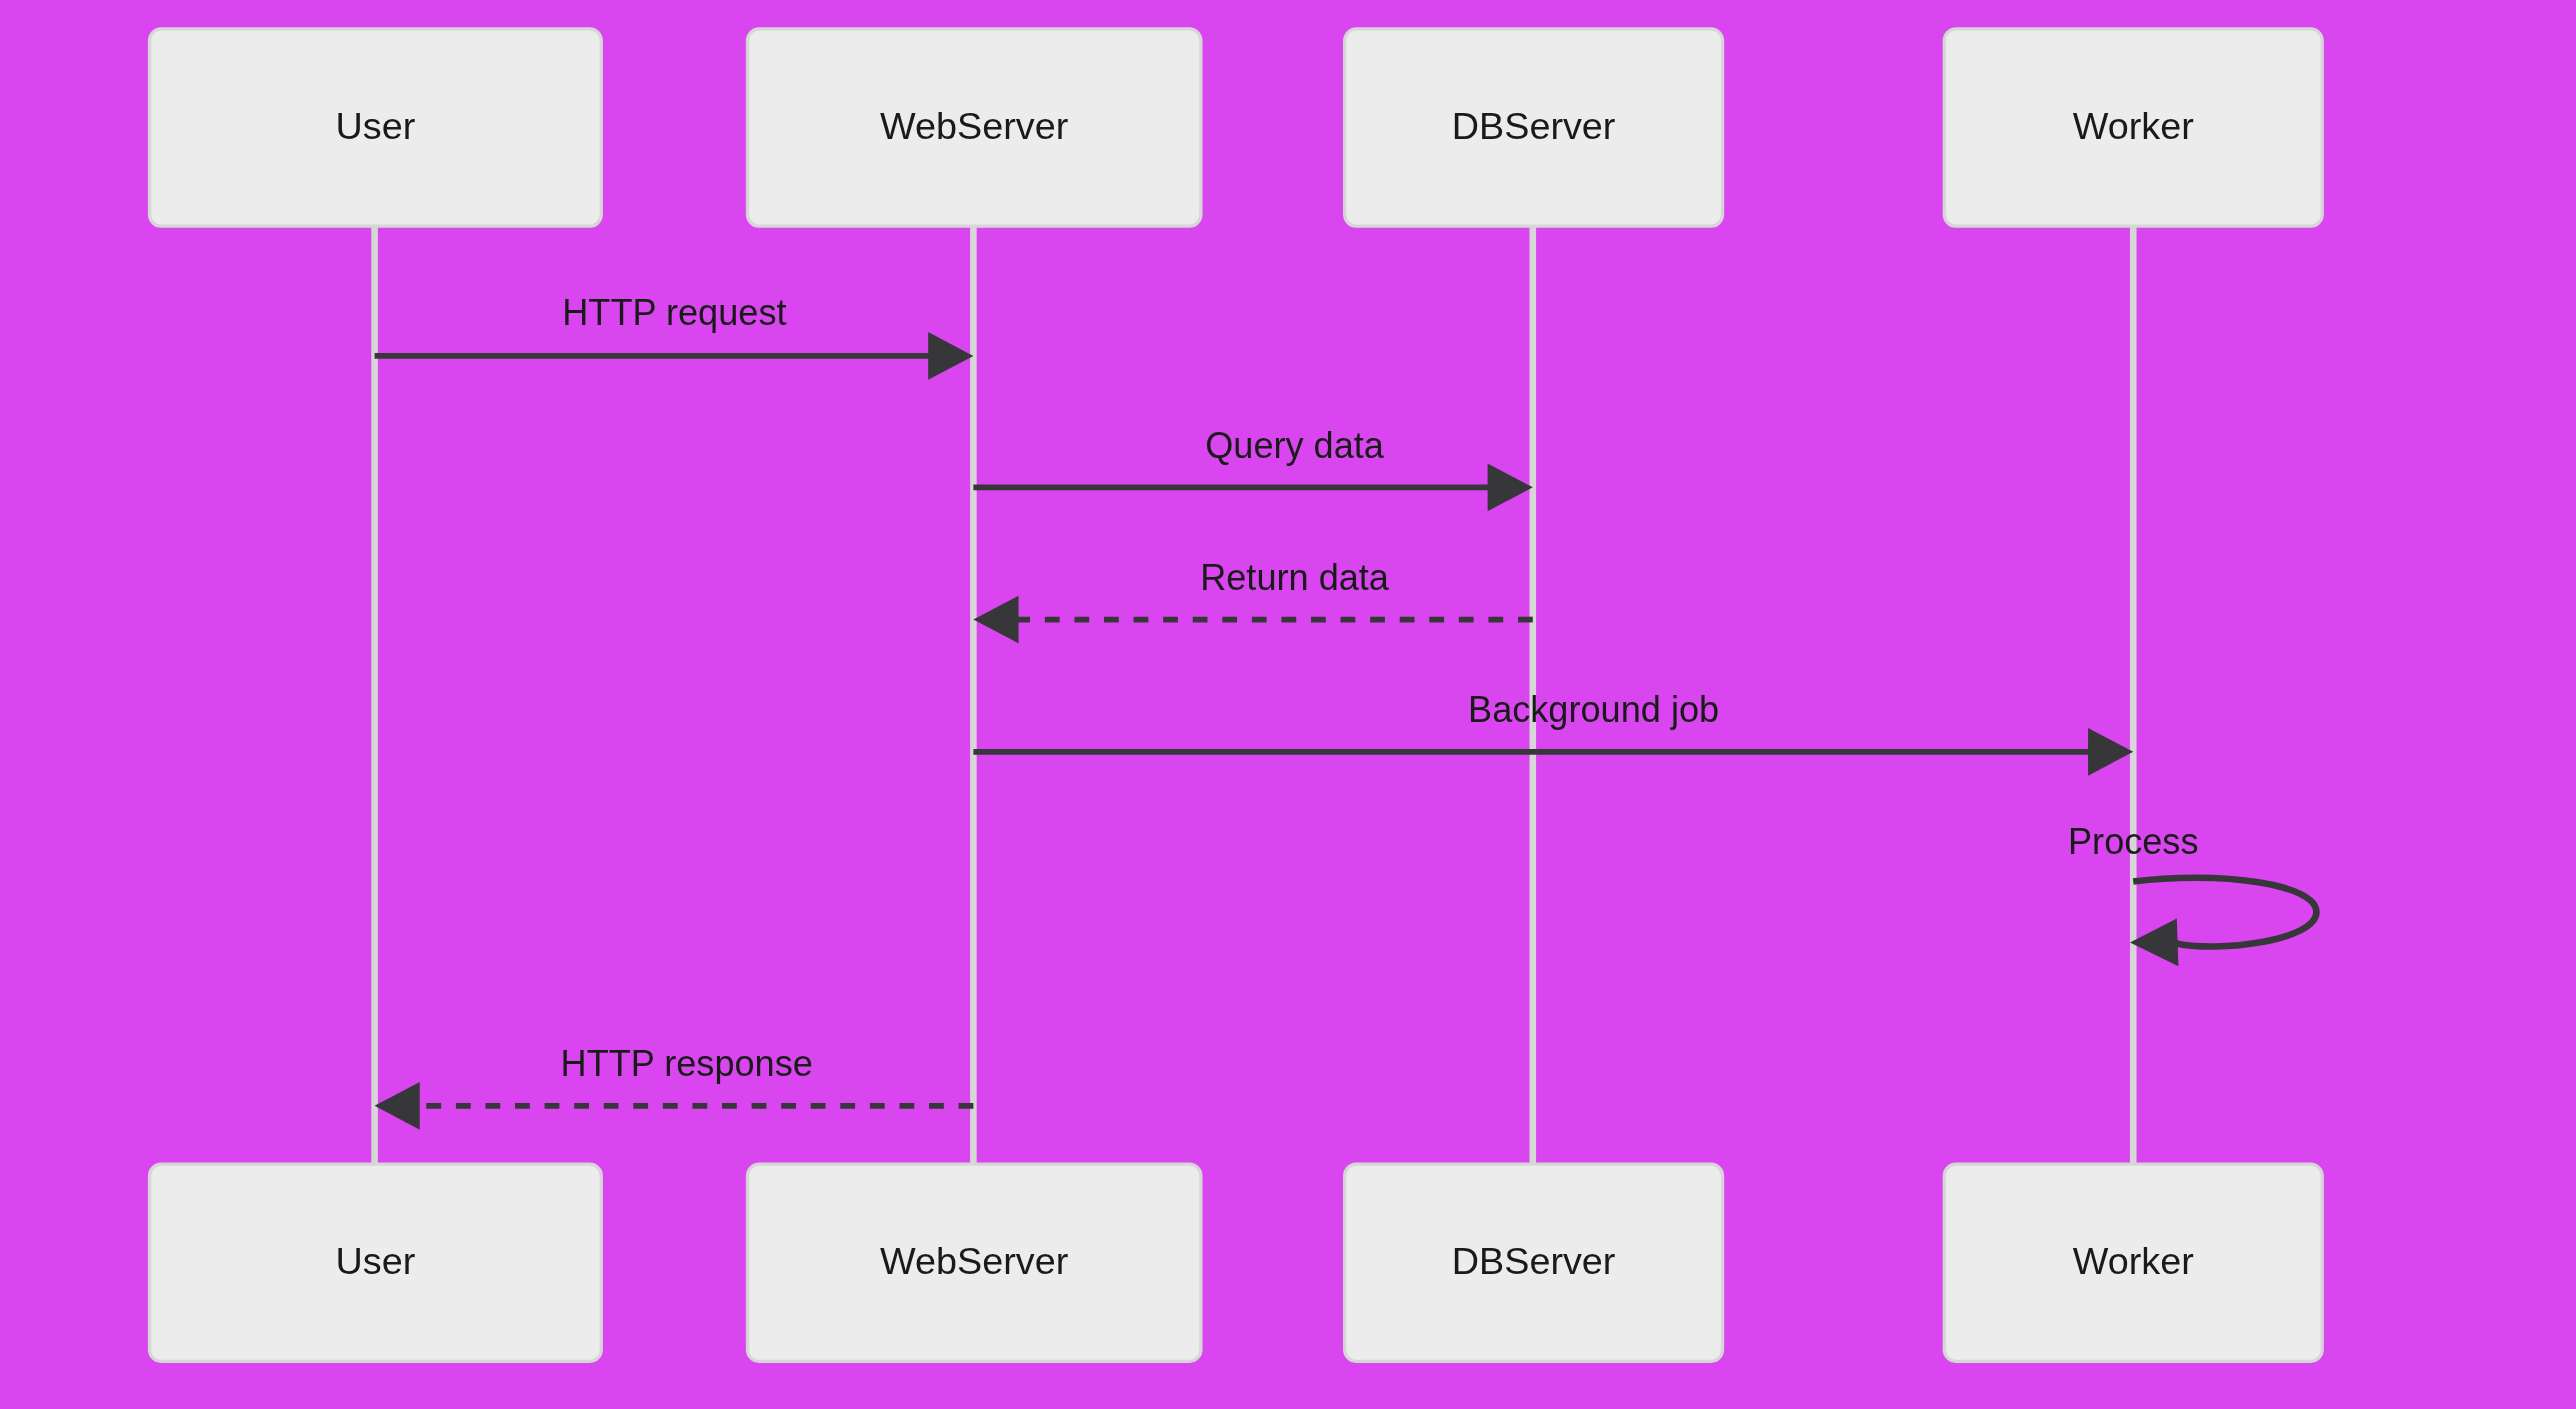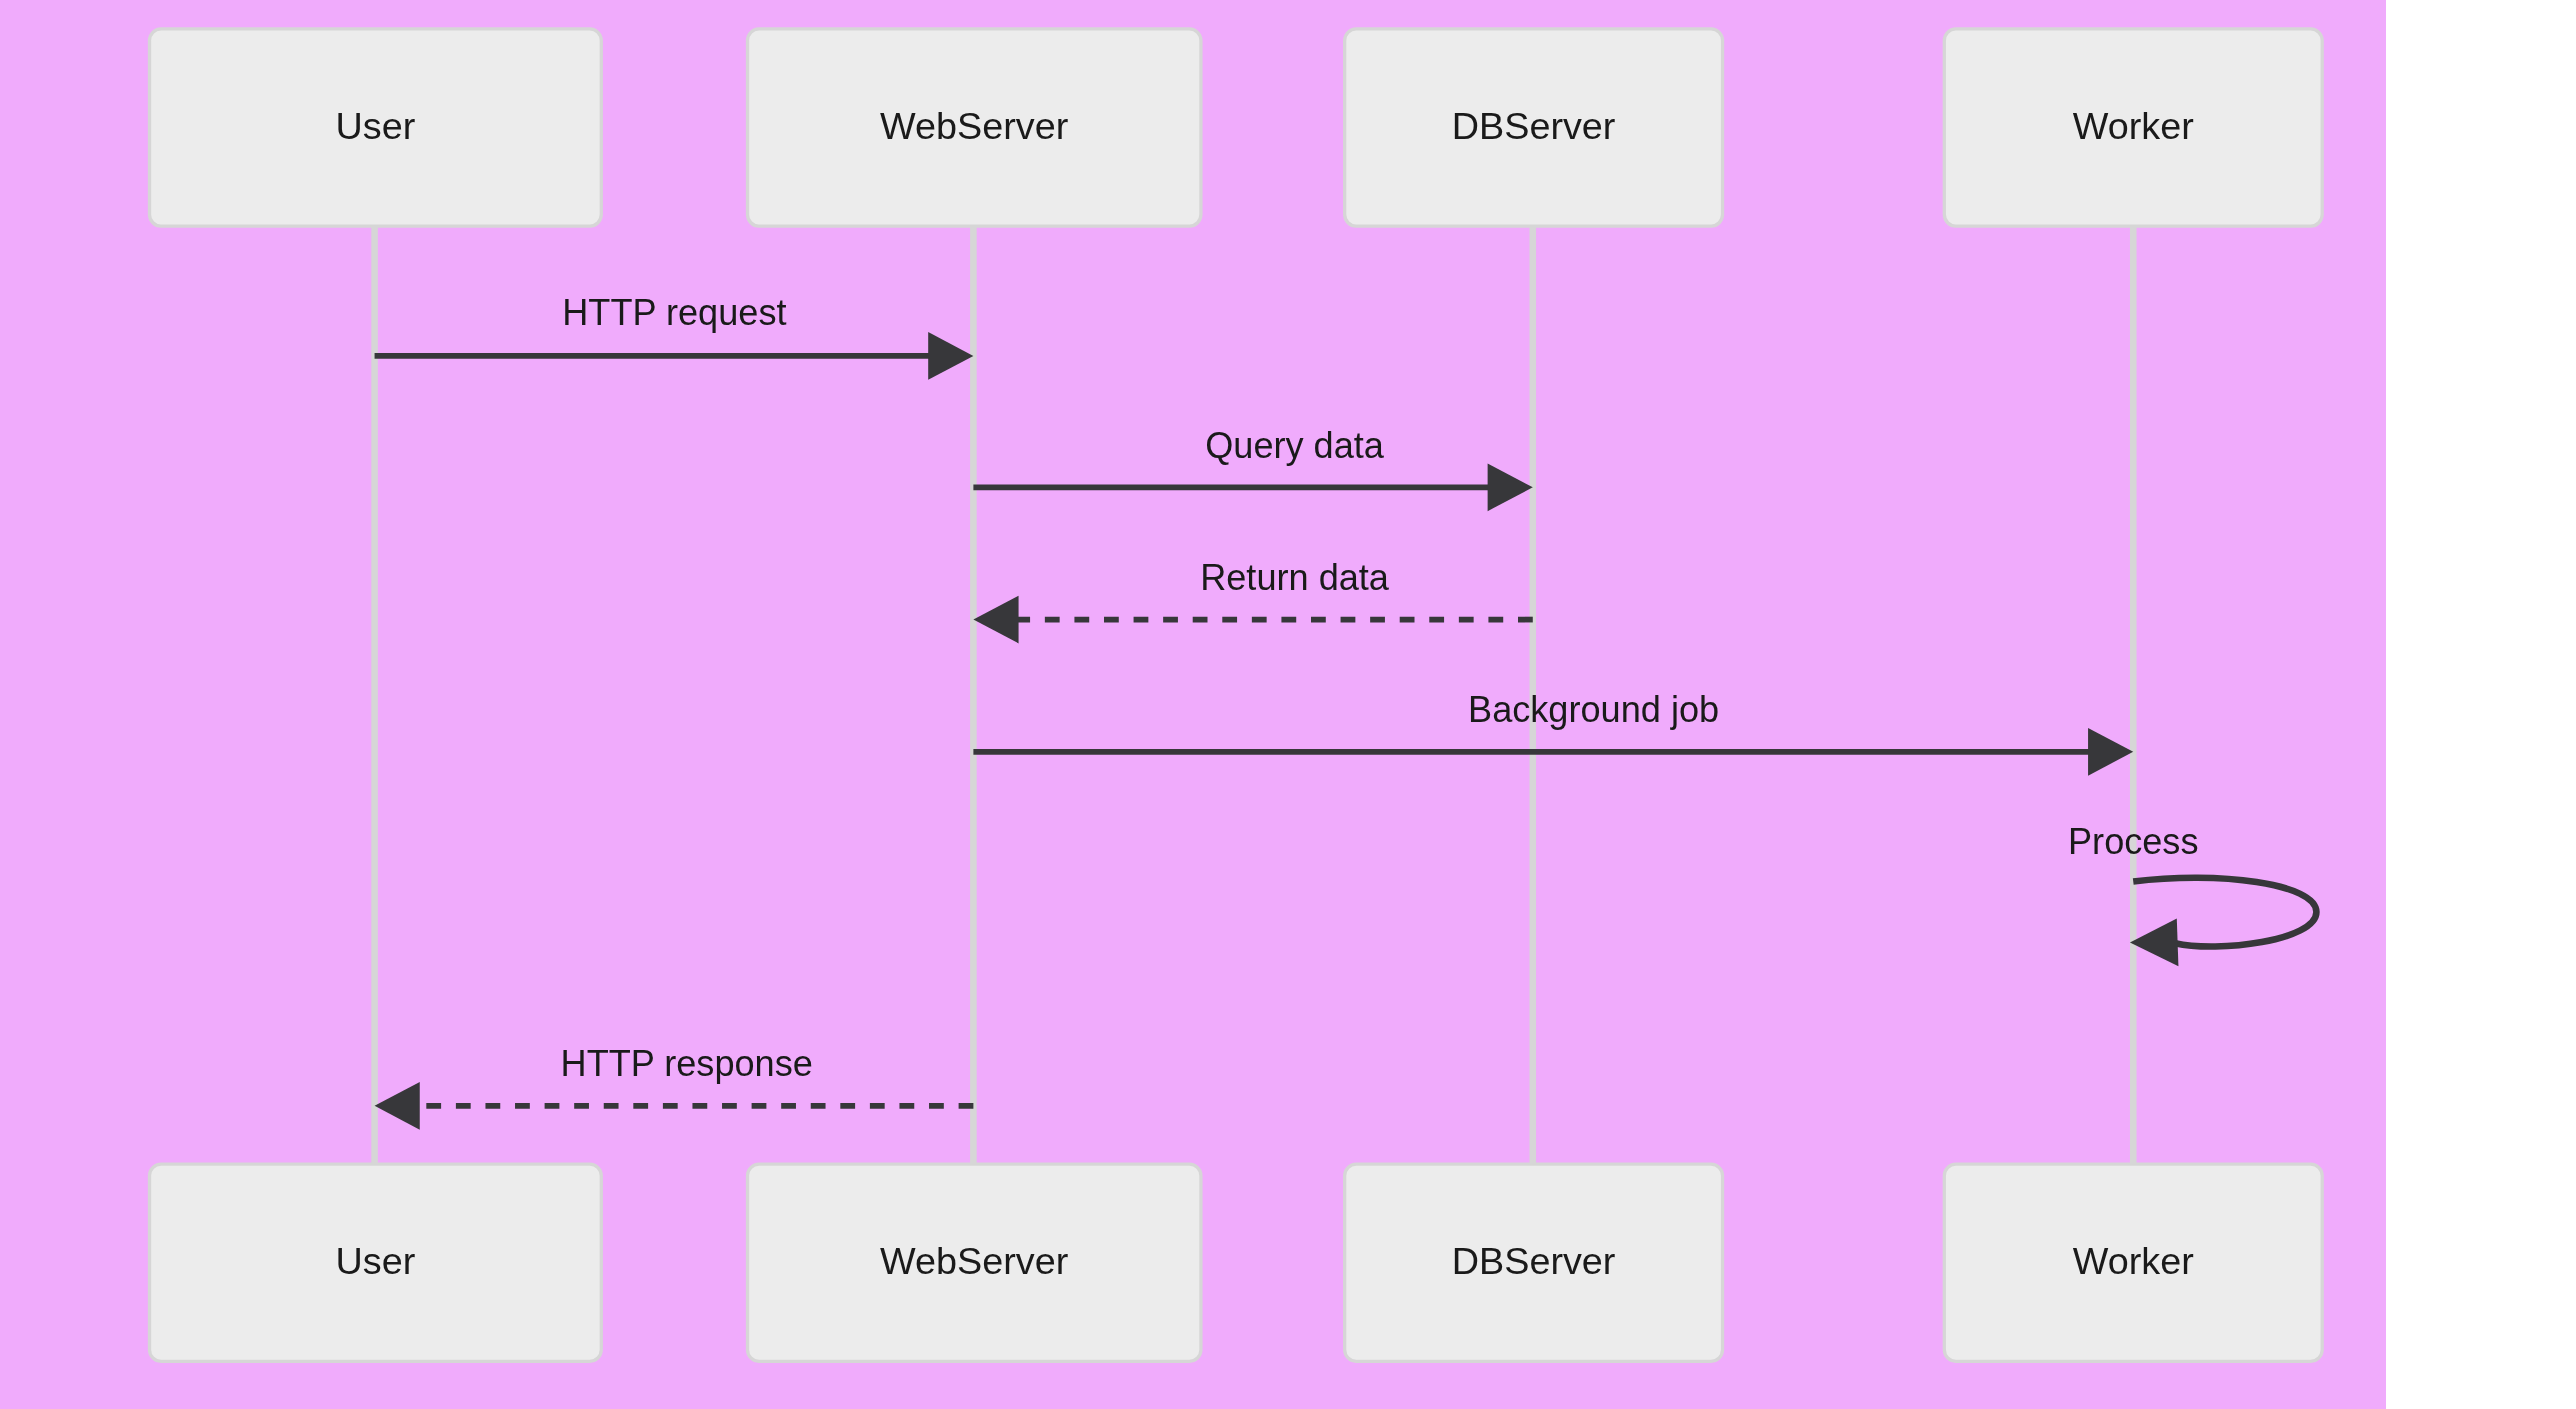--- a/index.html
+++ b/index.html
@@ -6,23 +6,23 @@
   html, body {
     margin: 0;
     padding: 0;
     background: #ffffff;
   }
   body {
     font-family: "Liberation Sans", sans-serif;
   }
   #diagram-root {
     position: relative;
-    width: 2386px;
+    width: 2576px;
     height: 1410px;
-    background: #f0abfc;
+    background: #d946ef;
     overflow: hidden;
   }
   #sequence-svg {
     display: block;
     width: 2576px;
     height: 1410px;
   }
   .actor-box-rect {
     fill: #ececec;
     stroke: #d6d6d6;

